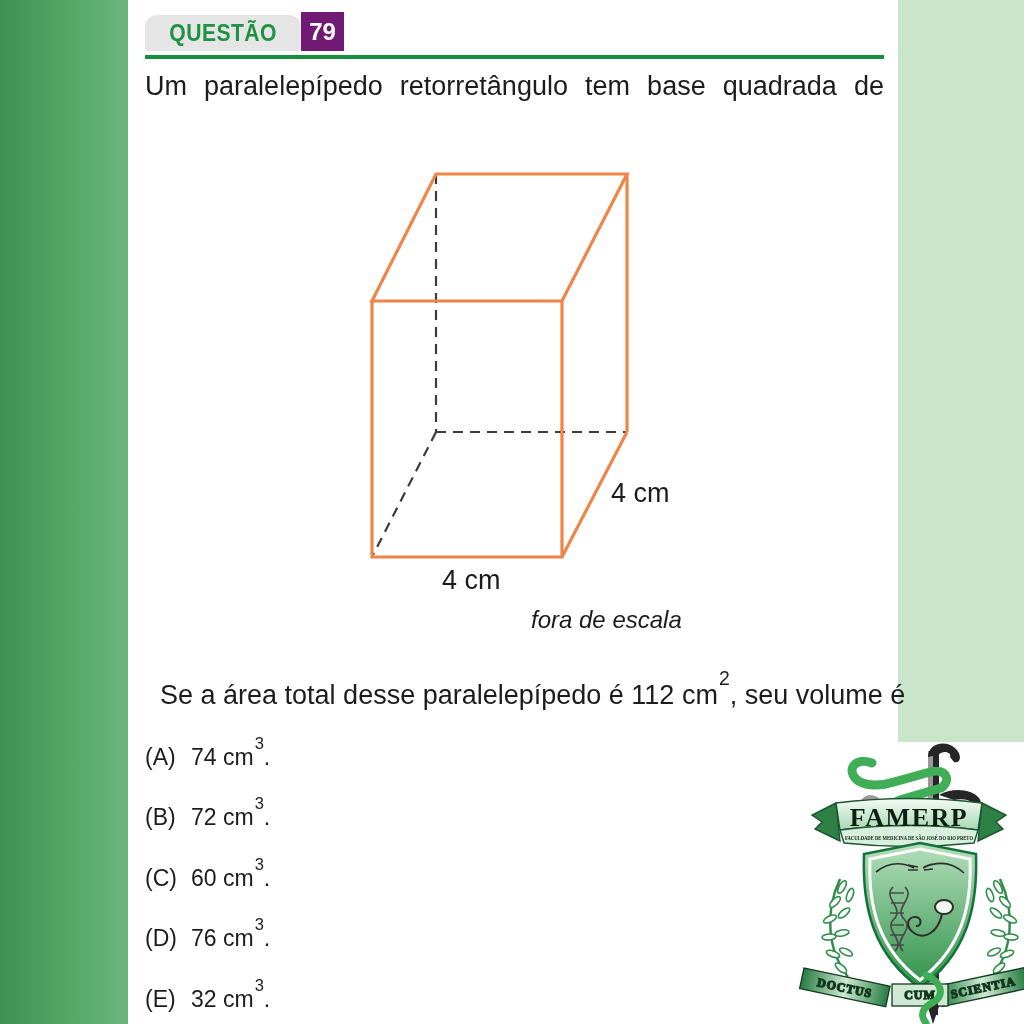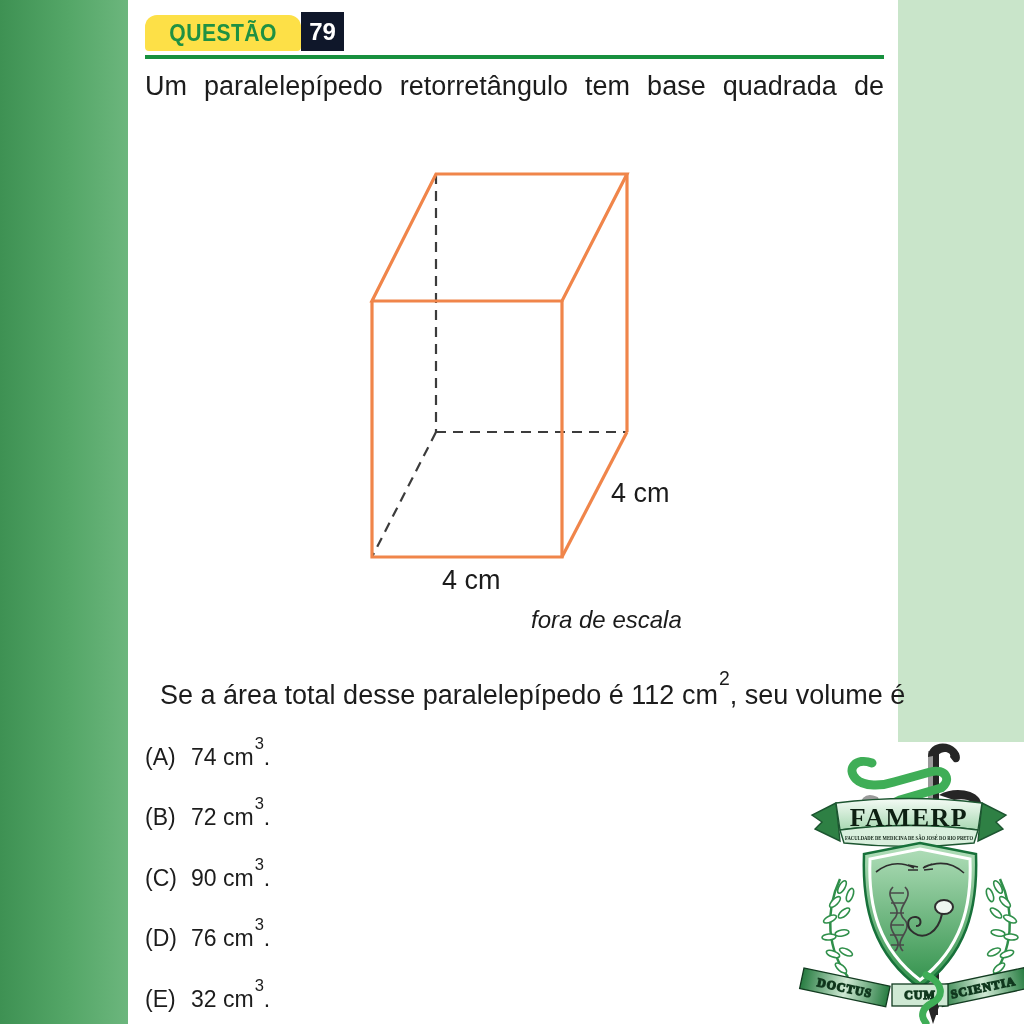--- a/index.html
+++ b/index.html
@@ -15,30 +15,30 @@
     background:linear-gradient(90deg,#3E9153 0%,#55A768 55%,#6CB67D 100%);
   }
   
   .right-strip{
     position:absolute;left:898px;top:0;width:126px;height:742px;
     background:#C9E5CA;
   }
   
   .q-tab{
     position:absolute;left:145px;top:15px;width:156px;height:36px;
-    background:#fde047;border-radius:12px 12px 4px 4px;
+    background:#e5e5e5;border-radius:12px 12px 4px 4px;
     display:flex;align-items:center;justify-content:center;
   }
   .q-tab-label{
     font-weight:bold;font-size:24px;color:#1F9143;
     transform:scaleX(.88);letter-spacing:.5px;
   }
   .q-num{
     position:absolute;left:301px;top:12px;width:43px;height:39px;
-    background:#0f172a;display:flex;align-items:center;justify-content:center;
+    background:#701a75;display:flex;align-items:center;justify-content:center;
     font-weight:bold;font-size:24px;color:#ffffff;
   }
   .q-rule{
     position:absolute;left:145px;top:55px;width:739px;height:4px;background:#17903E;
   }
   
   .q-par{
     position:absolute;left:145px;top:70px;width:739px;
     font-size:27px;line-height:33px;
   }
@@ -106,21 +106,21 @@
 </div>
 
 <div class="options">
   <div class="opt opt-a">
     <span class="letter">(A)</span><span>74 cm</span><sup class="s">3</sup><span>.</span>
   </div>
   <div class="opt opt-b">
     <span class="letter">(B)</span><span>72 cm</span><sup class="s">3</sup><span>.</span>
   </div>
   <div class="opt opt-c">
-    <span class="letter">(C)</span><span>90 cm</span><sup class="s">3</sup><span>.</span>
+    <span class="letter">(C)</span><span>60 cm</span><sup class="s">3</sup><span>.</span>
   </div>
   <div class="opt opt-d">
     <span class="letter">(D)</span><span>76 cm</span><sup class="s">3</sup><span>.</span>
   </div>
   <div class="opt opt-e">
     <span class="letter">(E)</span><span>32 cm</span><sup class="s">3</sup><span>.</span>
   </div>
 </div>
 
 <div class="logo-wrap">

